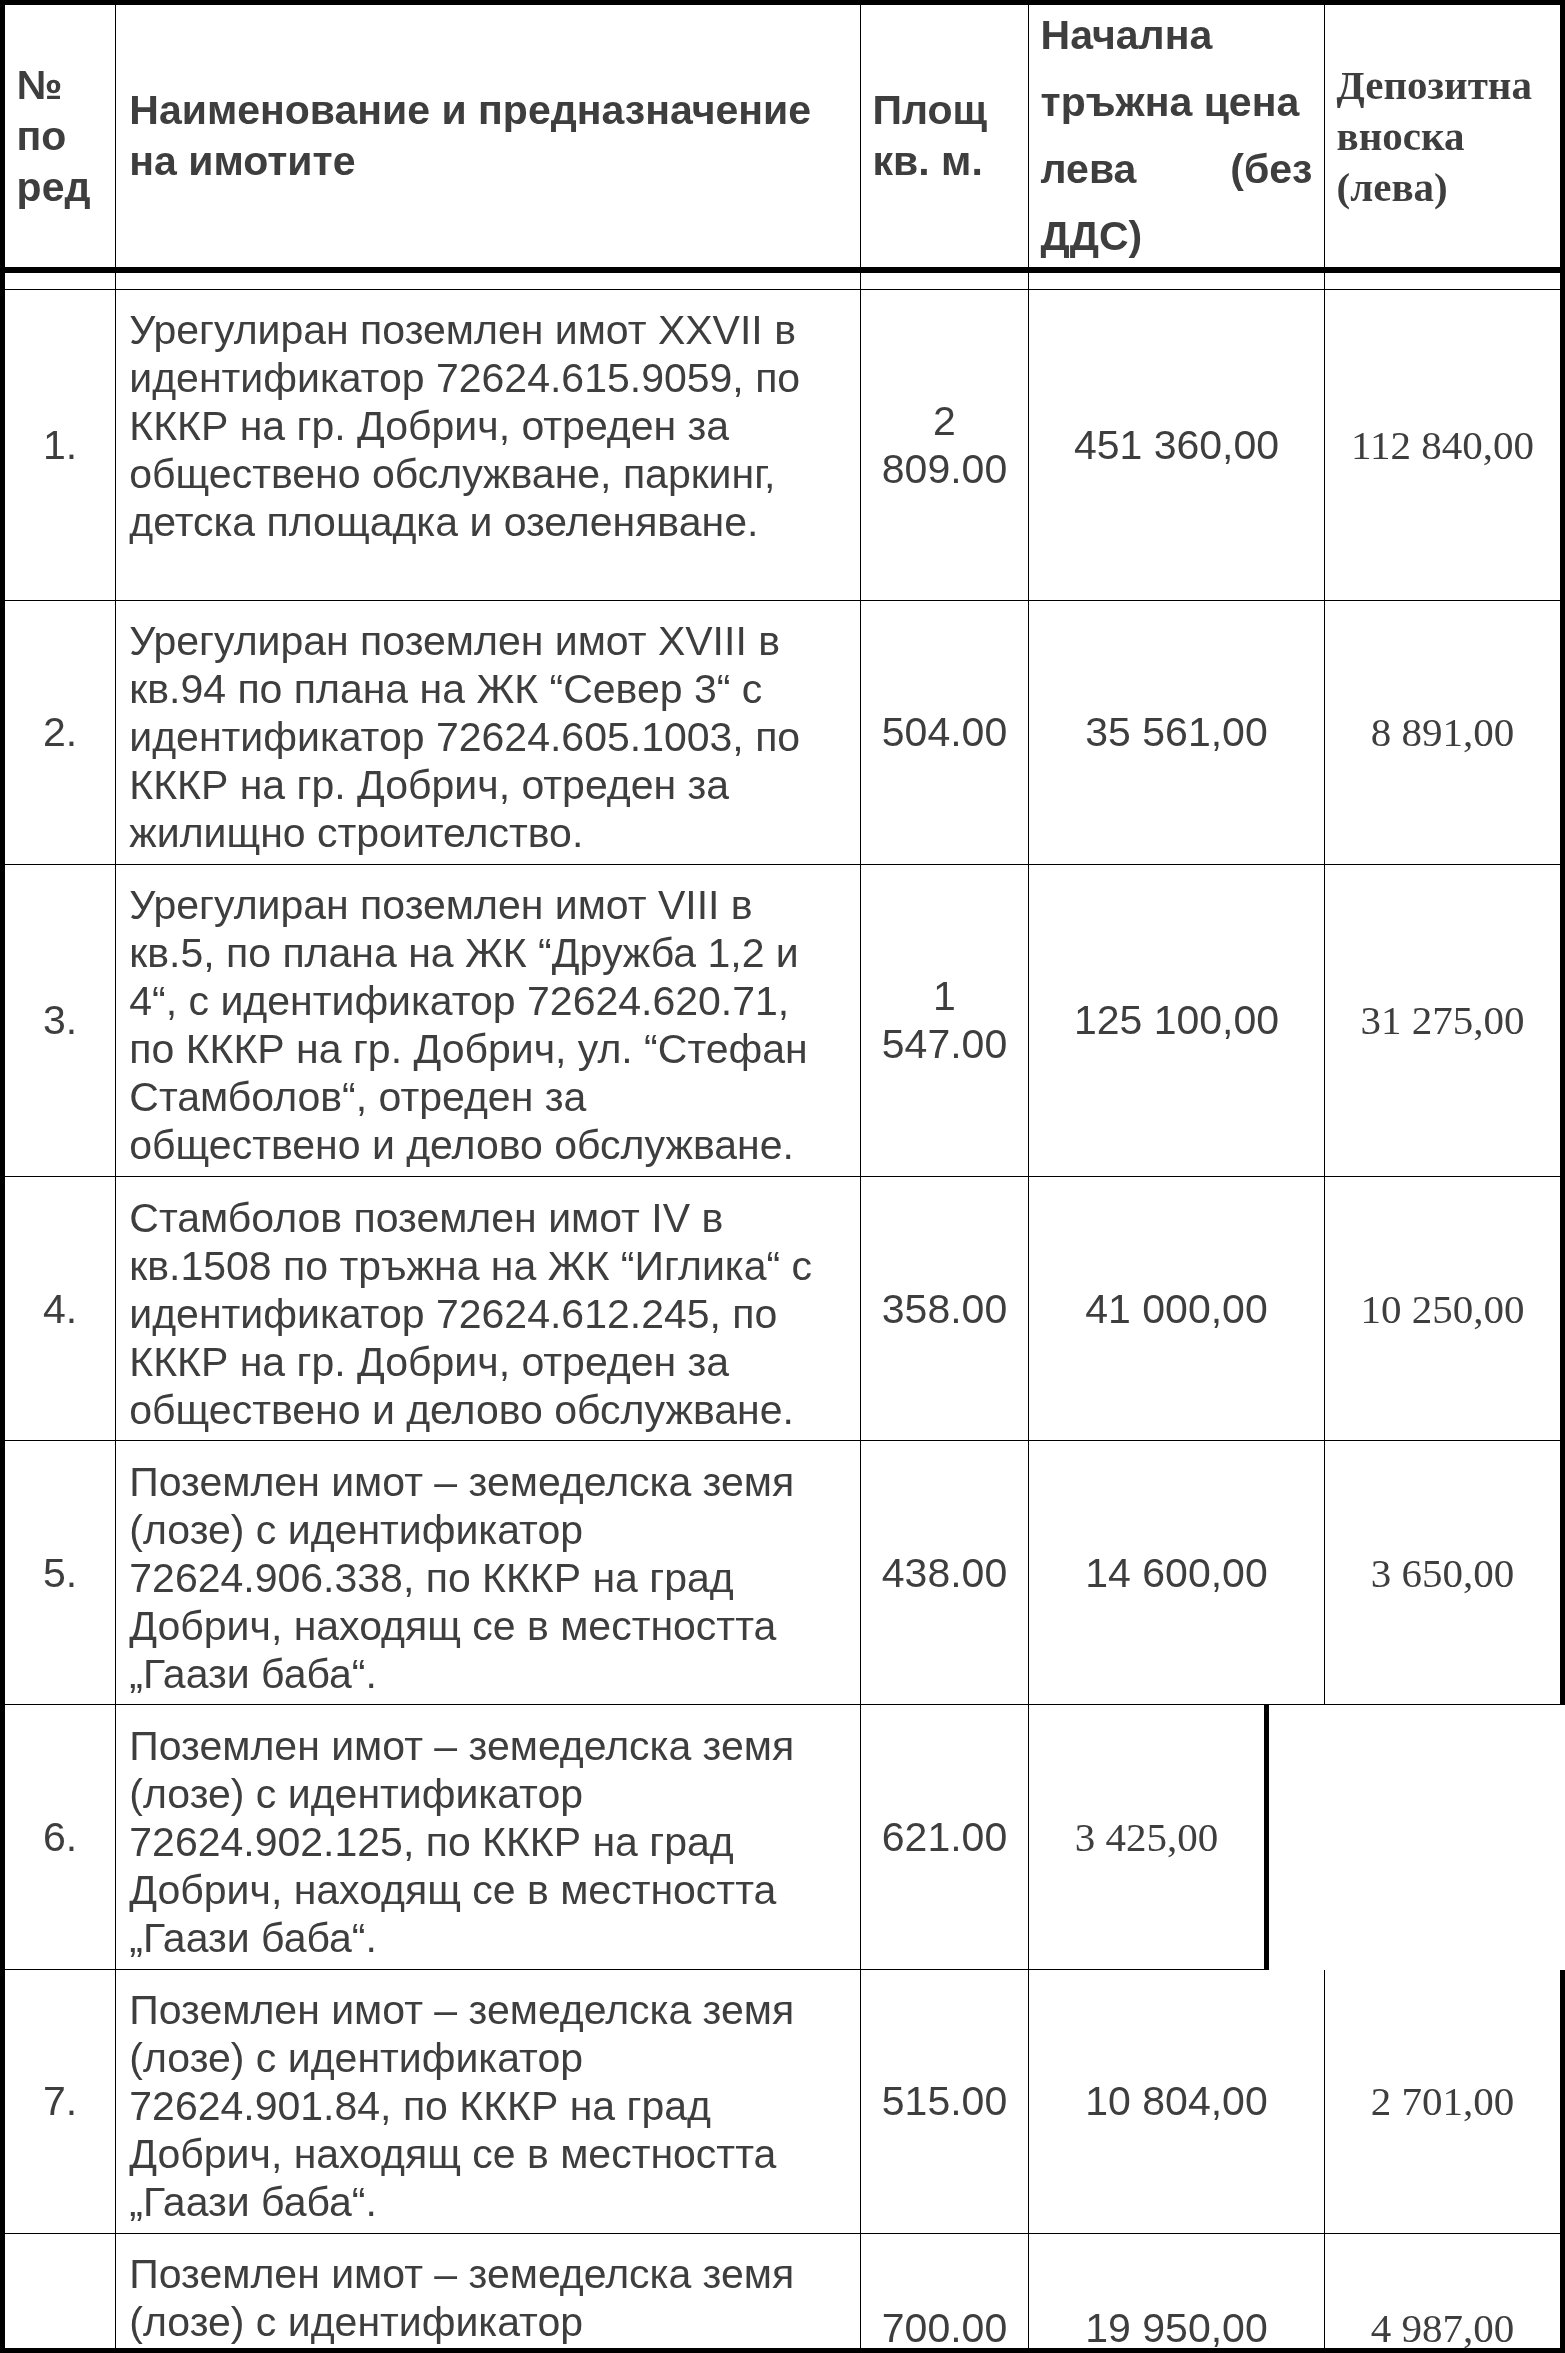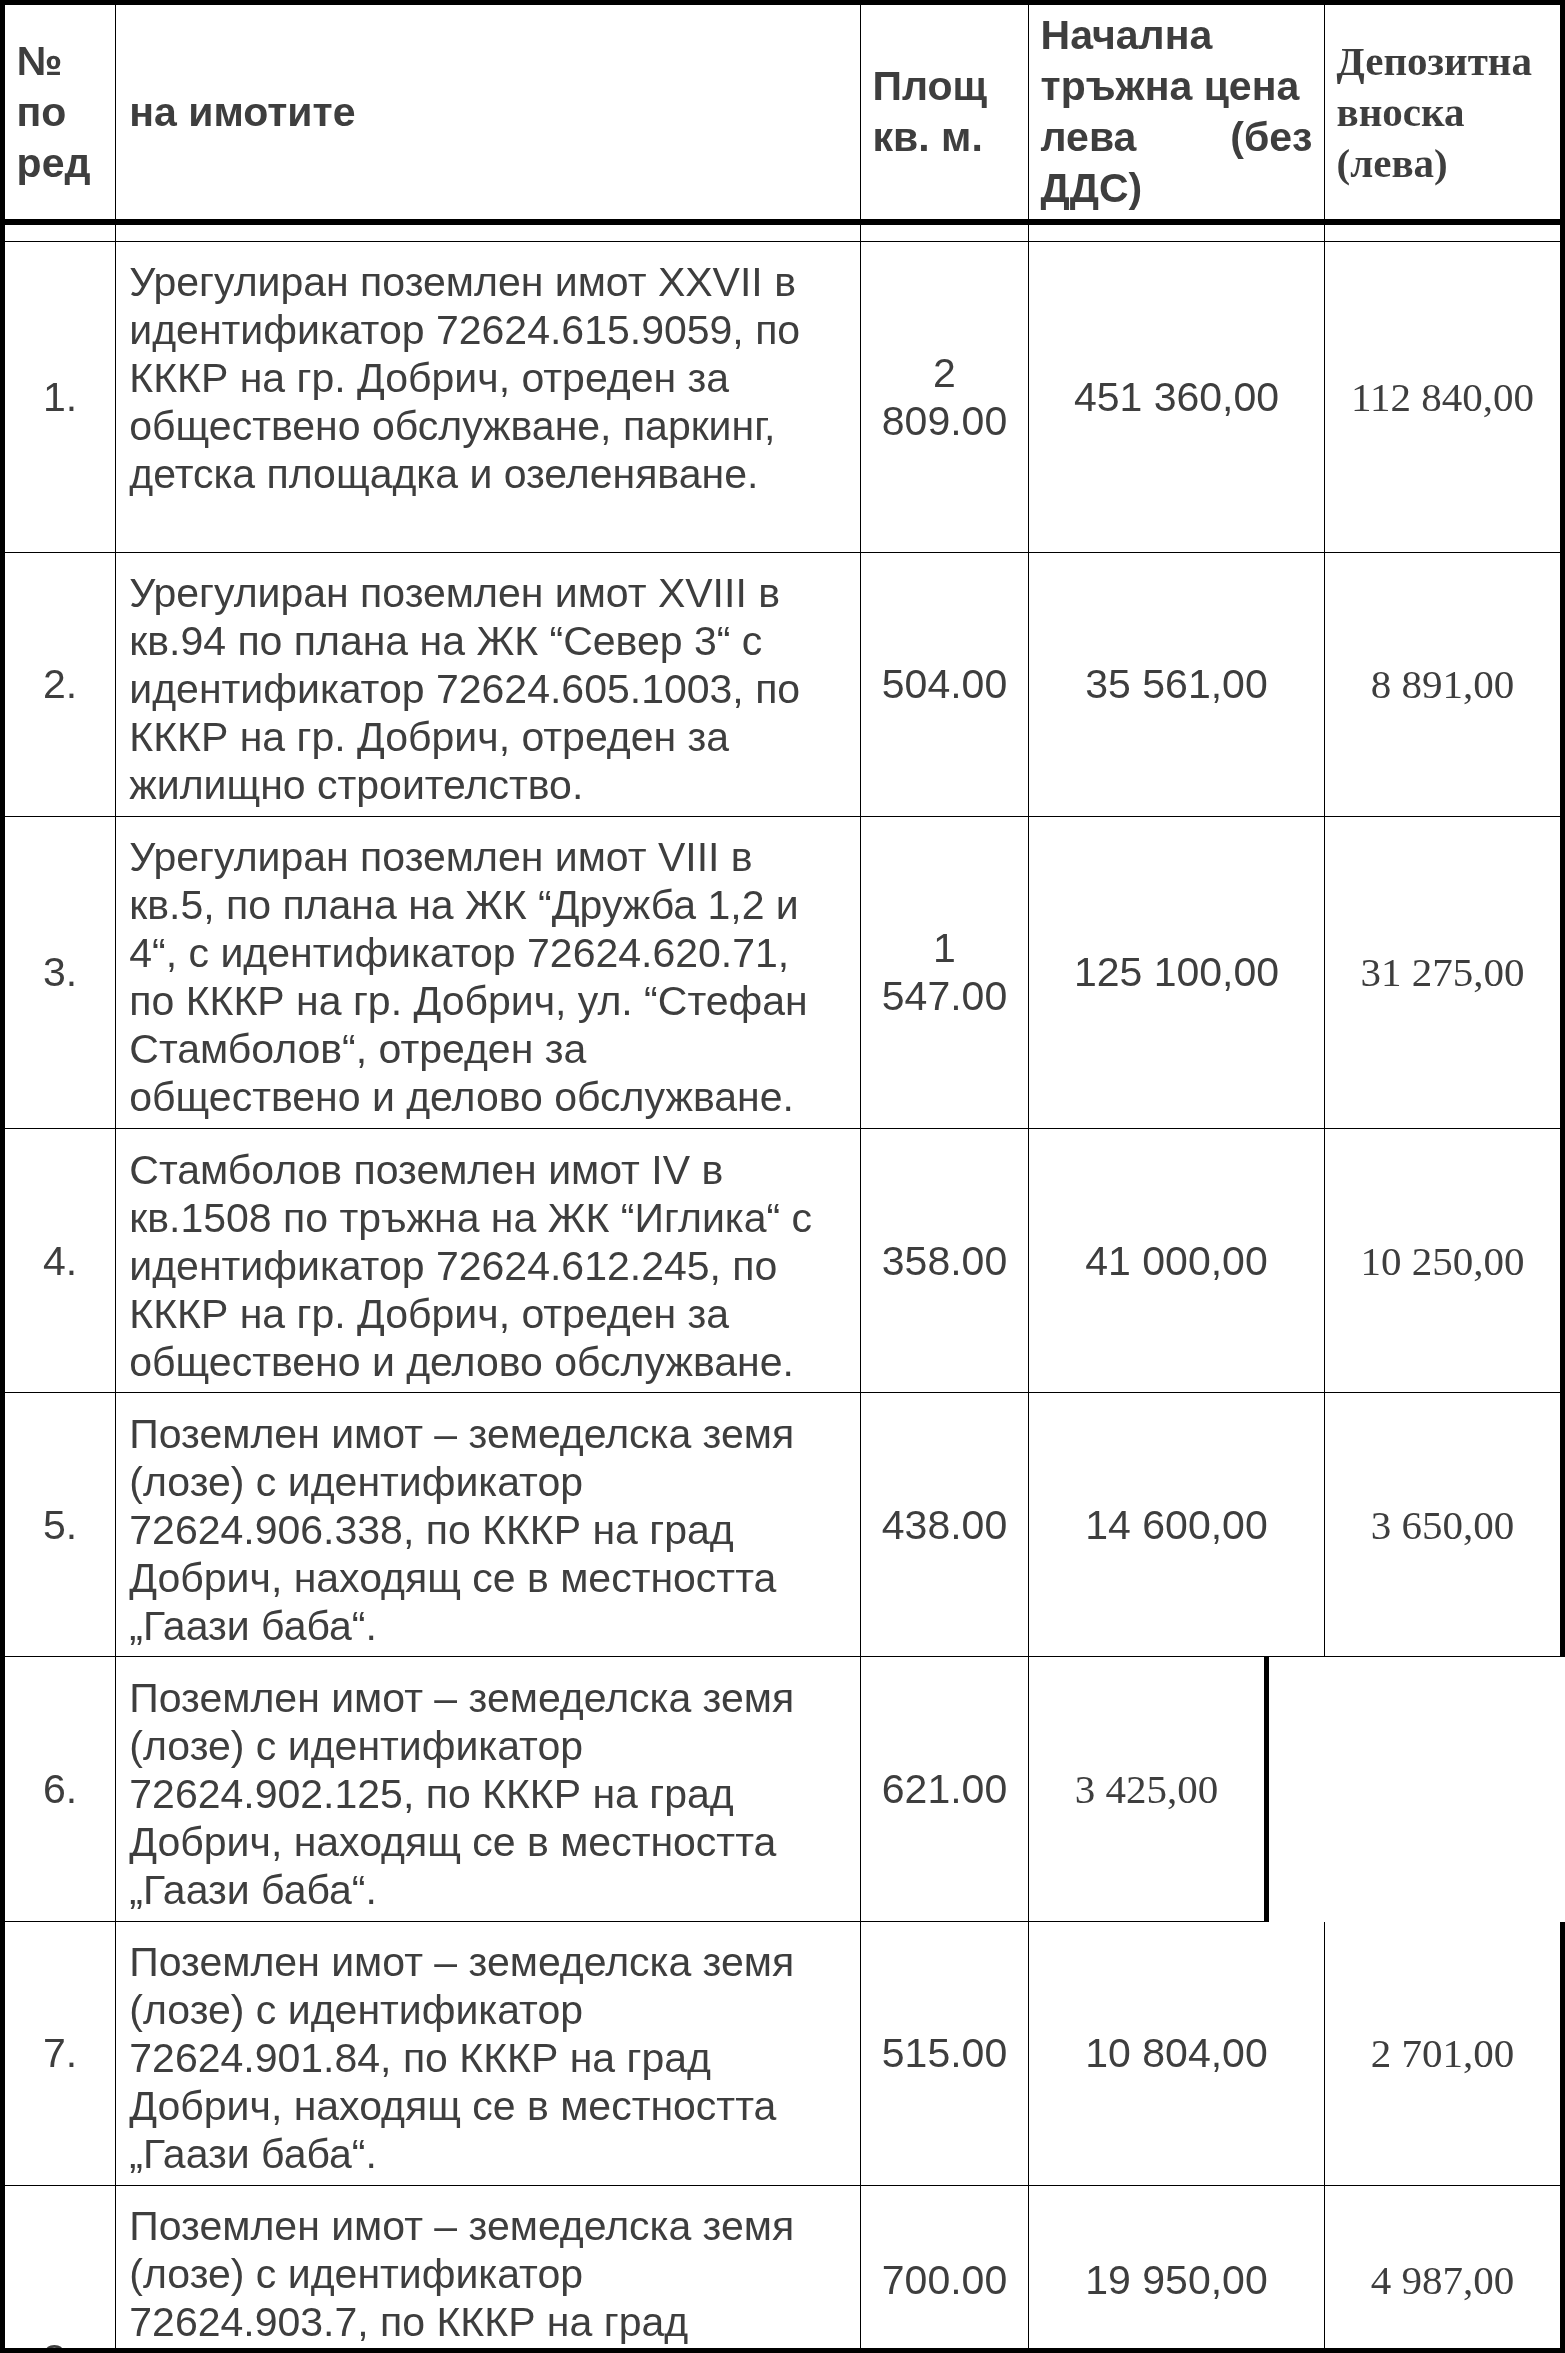--- a/index.html
+++ b/index.html
@@ -28,21 +28,21 @@
     border-top:5.8px solid #000;
     border-bottom:6.6px solid #000;
     min-height:218px;
     font-weight:bold;
     font-size:41px;line-height:51px;
     display:flex;flex-direction:column;justify-content:center;
   }
   .hrow .c1{padding-left:11.6px;}
   .hrow .c2{padding-left:13.3px;}
   .hrow .c3{padding-left:11.6px;}
-  .hrow .c4{padding:5px 11.6px 5px 11.6px;}
+  .hrow .c4{padding:5px 11.6px 5px 11.6px;gap:16px;}
   .hrow .c5{padding-left:11.6px;}
   .hline{display:block;}
   .spread{display:flex;justify-content:space-between;}
 
   
   .srow .cell{height:16.6px;border-bottom:1.7px solid #000;}
 
   
   .brow .cell{font-size:41px;line-height:48px;}
   .brow .c1{
@@ -71,20 +71,21 @@
 <body>
 
 <div class="tbl" id="tbl">
     <div class="row hrow">
       <div class="cell c1">
         <span class="hline">№</span>
         <span class="hline">по</span>
         <span class="hline">ред</span>
       </div>
       <div class="cell c2">
+        <span class="hline">Наименование и предназначение</span>
         <span class="hline">на имотите</span>
       </div>
       <div class="cell c3">
         <span class="hline">Площ</span>
         <span class="hline">кв. м.</span>
       </div>
       <div class="cell c4">
         <span class="hline">Начална</span>
         <span class="hline">тръжна цена</span>
         <span class="hline spread">

